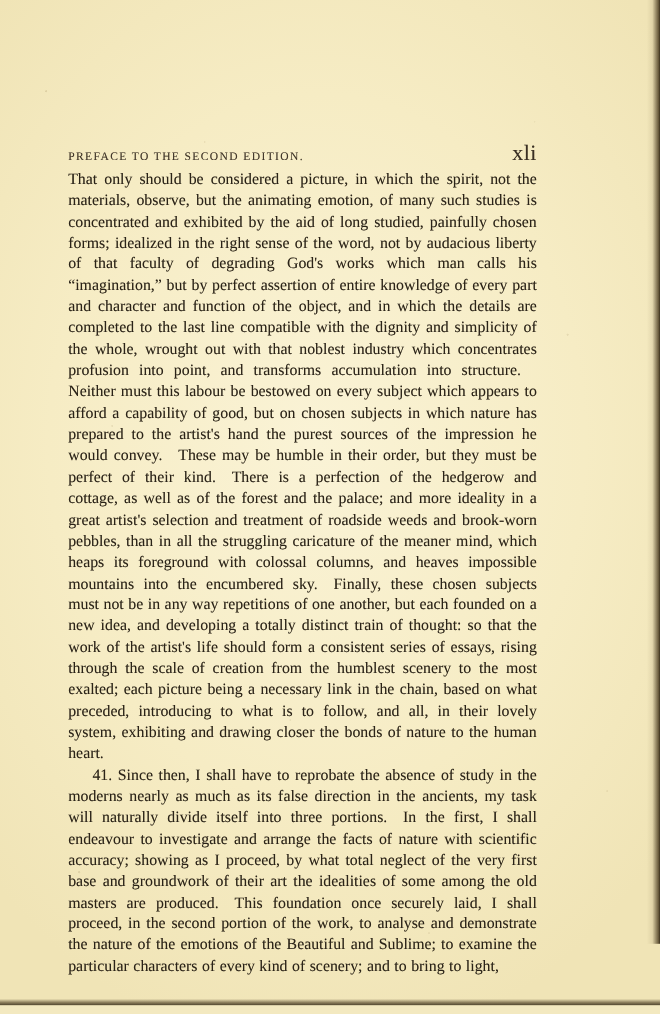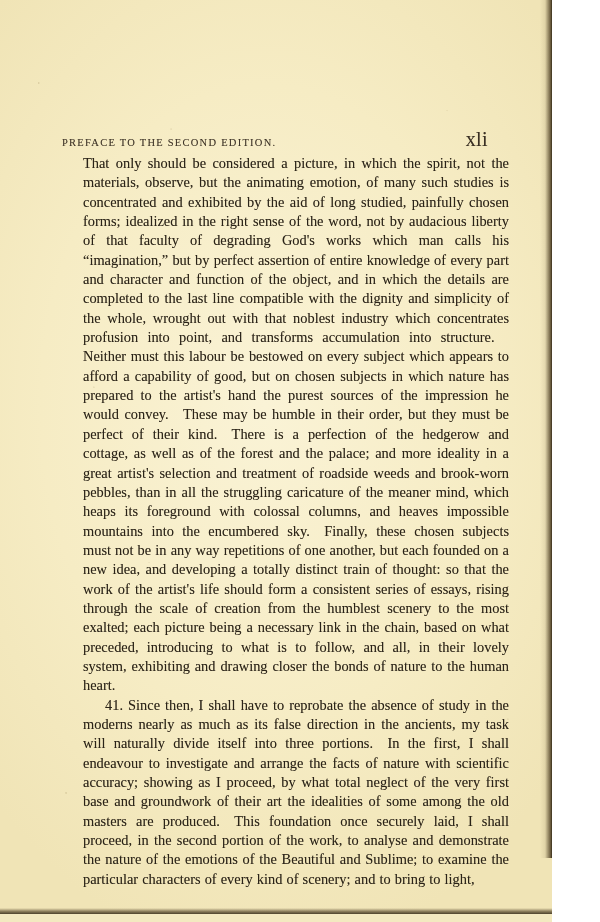--- a/index.html
+++ b/index.html
@@ -3,21 +3,21 @@
 <meta charset="utf-8">
 <style>
   html, body {
     margin: 0;
     padding: 0;
     background: #ffffff;
   }
 
   #page {
     position: relative;
-    width: 552px;
+    width: 600px;
     height: 922px;
     overflow: hidden;
     background: #f7eec8;
     background-image:
       radial-gradient(ellipse 70% 60% at 48% 44%, #faf3d6 0%, #f6ecc4 58%, #f0e4b6 100%);
     font-family: "Liberation Serif", "DejaVu Serif", serif;
     color: #2b2519;
   }
 
   
@@ -91,21 +91,20 @@
     color: #3a3024;
     letter-spacing: .4px;
   }
 
   
   #textblock {
     position: absolute;
     left: 62px;
     top: 154px;
     width: 426px;
-    margin-left: 21px;
   }
   .para {
     margin: 0;
     text-align: justify;
     text-justify: inter-word;
     font-size: 14.4px;
     line-height: 19.35px;
     color: #2a2318;
     word-spacing: .5px;
     -webkit-font-smoothing: antialiased;

